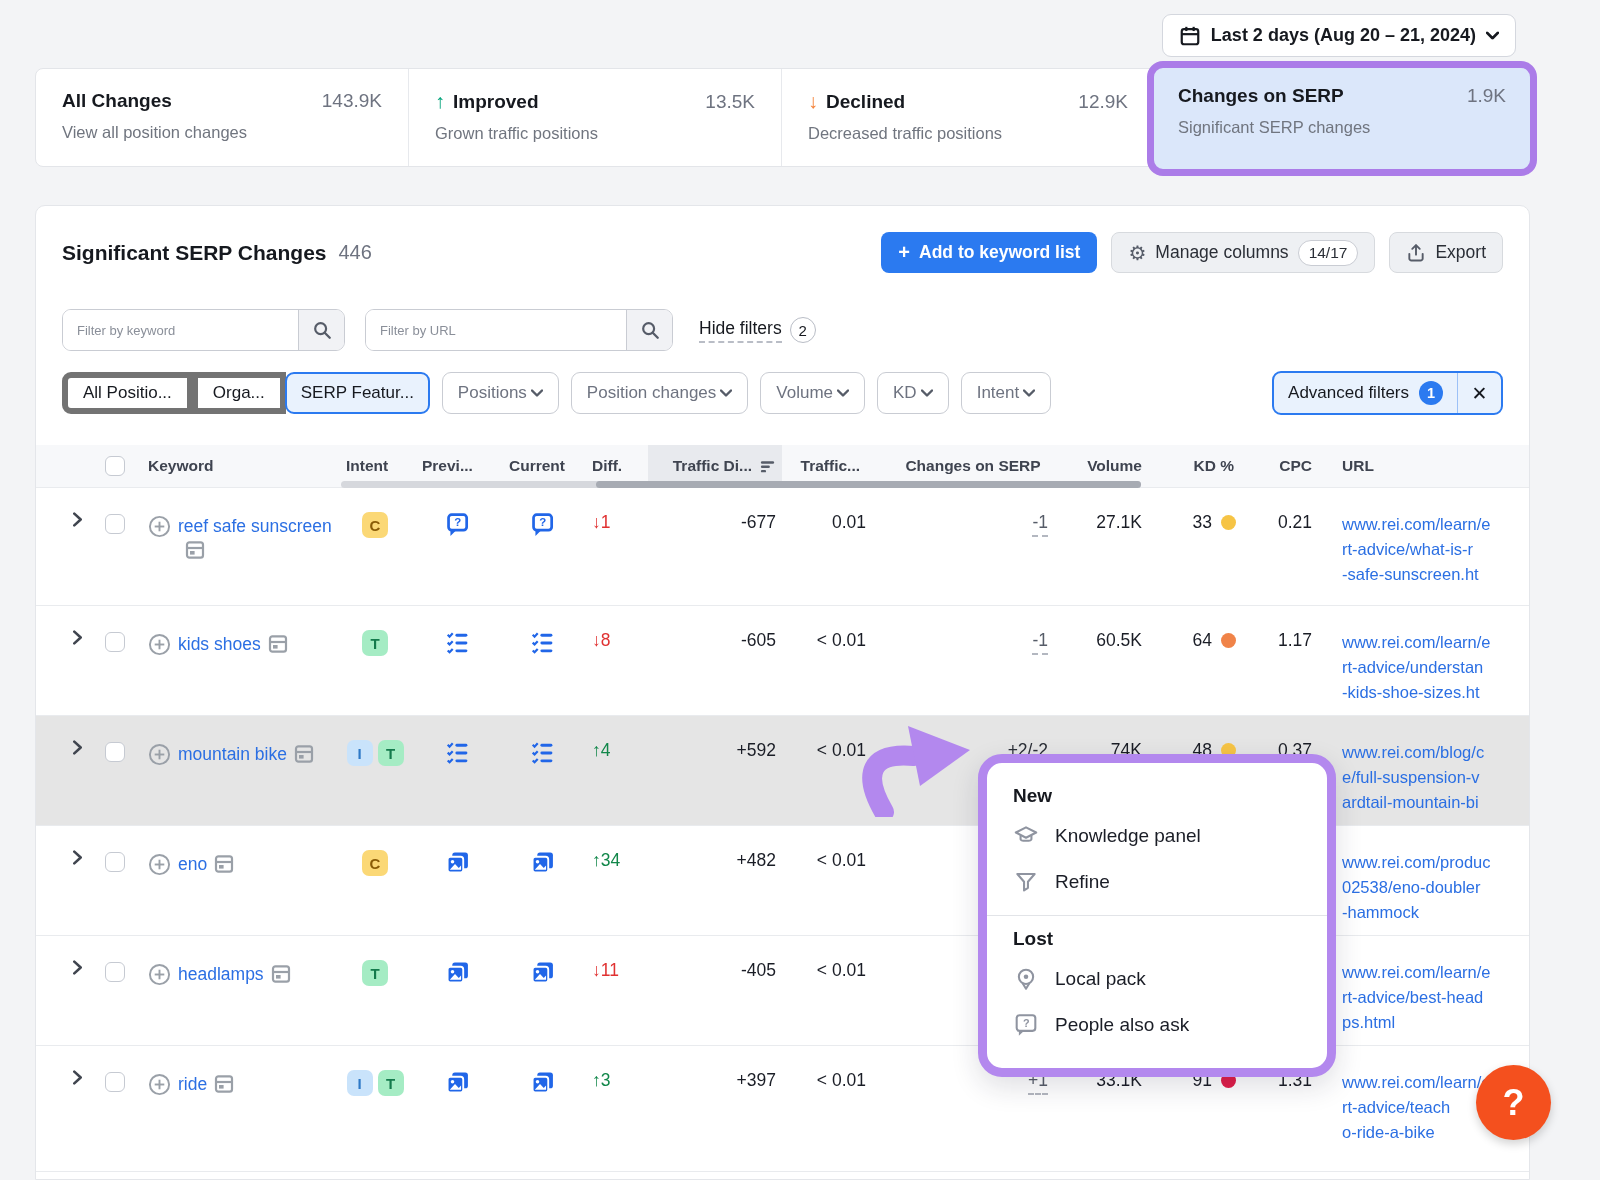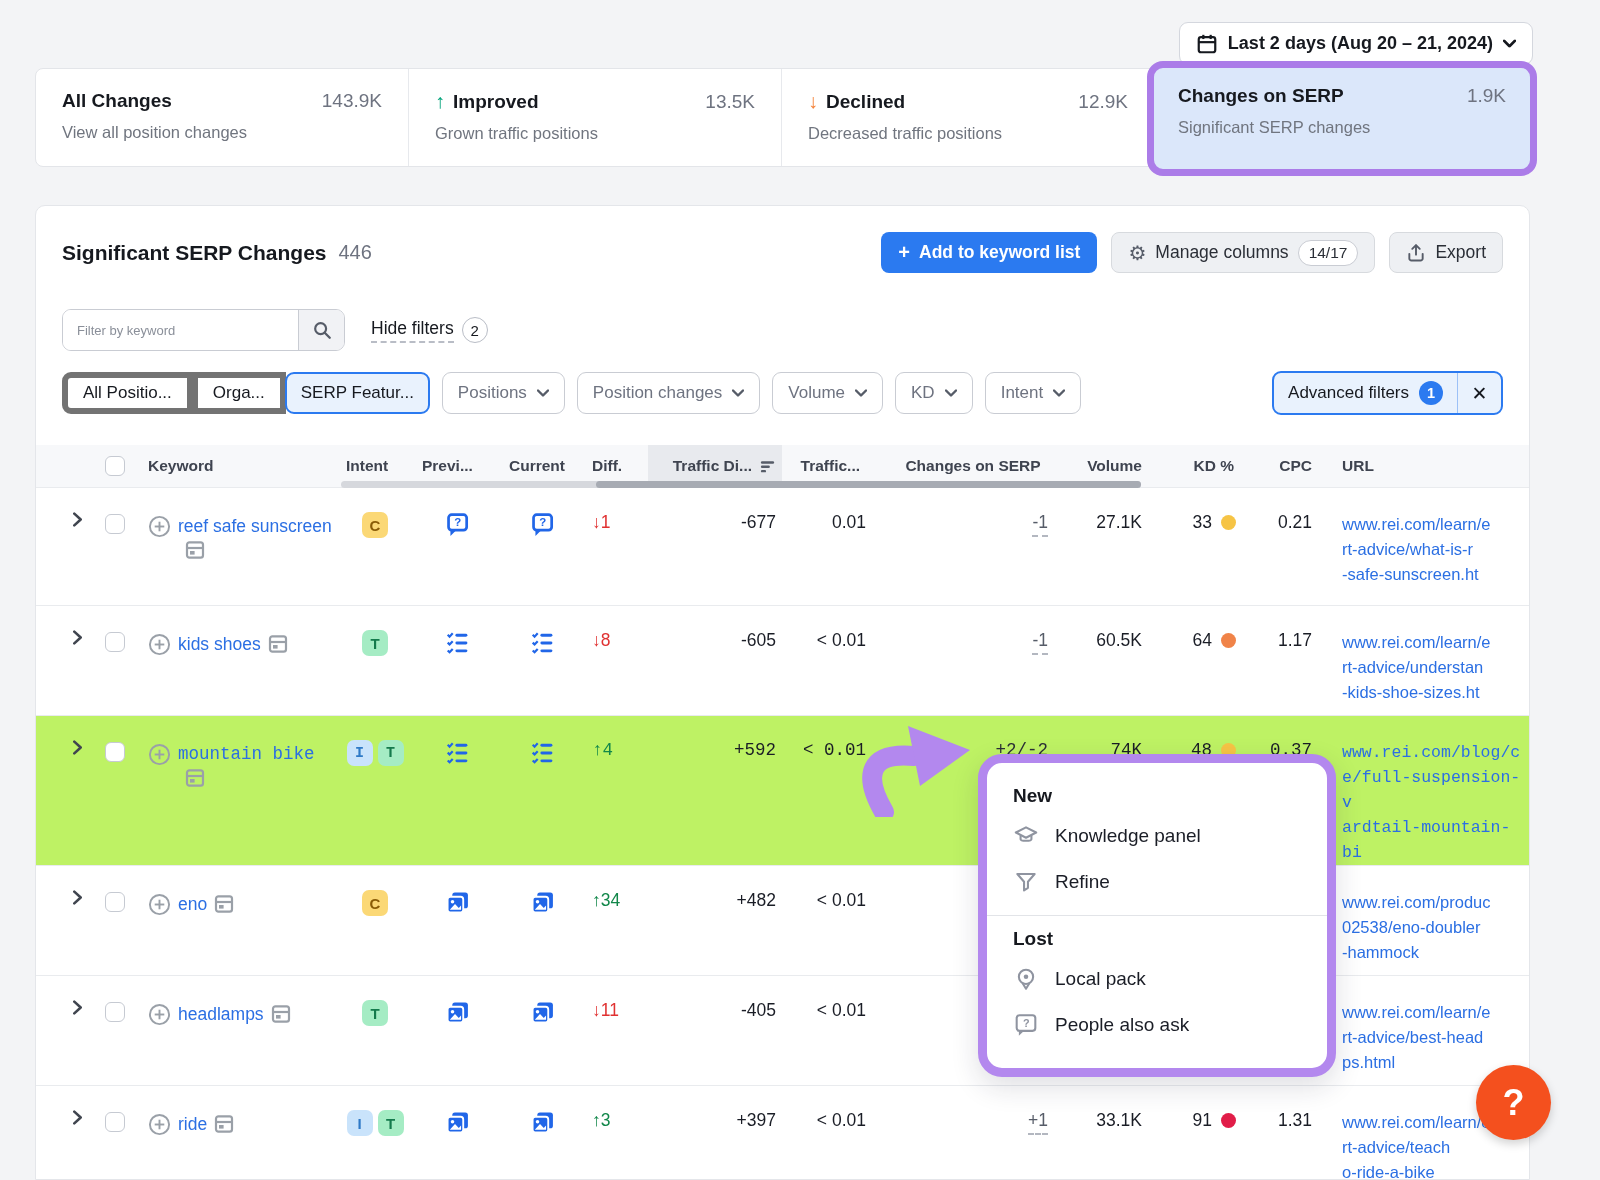--- a/index.html
+++ b/index.html
@@ -8,24 +8,24 @@
     font-family:"Liberation Sans","DejaVu Sans",sans-serif;
     background:#f3f4f6;
     color:#16191f;
     position:relative;
     overflow:hidden;
   }
   .icon { display:inline-block; vertical-align:middle; }
 
   
   .date-btn{
-    position:absolute; top:14px; right:67px; height:43px;
+    position:absolute; top:14px; right:84px; height:43px;
     background:#fff; border:1px solid #d4d7de; border-radius:9px;
     display:flex; align-items:center; gap:10px; padding:0 16px;
-    font-size:18px; font-weight:700; color:#16191f; cursor:pointer;margin-top:8px;
+    font-size:18px; font-weight:700; color:#16191f; cursor:pointer;
   }
 
   
   .cards{
     position:absolute; left:35px; top:68px; width:1495px; height:99px;
     background:#fff; border:1px solid #e3e5e9; border-radius:8px;
     display:flex;
   }
   .card{ width:373px; padding:21px 26px; border-right:1px solid #e7e9ed; cursor:pointer; }
   .card-top{ display:flex; justify-content:space-between; align-items:center; }
@@ -71,21 +71,21 @@
   .count-badge{ width:26px; height:26px; border:1px solid #b9bdc6; border-radius:50%;
                 display:flex; align-items:center; justify-content:center; font-size:15px; color:#16191f; background:#fff;}
 
   .chips{ display:flex; align-items:center; margin:20px 26px 0 26px; gap:12px; }
   .seg-group{ display:flex; }
   .seg{ height:42px; padding:0 15px; display:flex; align-items:center; font-size:17px; color:#16191f;
         border:6px solid #737373; background:#fff; cursor:pointer; margin-left:-1px;}
   .seg:first-child{ border-radius:9px 0 0 9px; margin-left:0;}
   .seg:last-child{ border-radius:0 9px 9px 0;}
   .seg.active{ border:2px solid #2b7af0; background:#e9f2fd; border-radius:9px; z-index:2; padding:0 14px;}
-  .chip{ height:42px; padding:0 15px; display:flex; align-items:center; gap:10px; font-size:17px;
+  .chip{ height:42px; padding:0 15px; display:flex; align-items:center; gap:4px; font-size:17px;
          color:#6e7380; border:1px solid #c9ccd3; border-radius:9px; background:#fff; cursor:pointer;}
   .adv-group{ margin-left:auto; display:flex; border:2px solid #2b7af0; border-radius:9px; overflow:hidden; background:#e9f2fd; cursor:pointer;}
   .adv-label{ display:flex; align-items:center; gap:10px; padding:0 14px; height:40px; font-size:17px; color:#16191f;}
   .adv-badge{ width:24px; height:24px; background:#2b7af0; color:#fff; border-radius:50%;
               display:flex; align-items:center; justify-content:center; font-size:14.5px; font-weight:700;}
   .adv-close{ width:44px; display:flex; align-items:center; justify-content:center;
               border-left:1px solid #9cc1f7; font-size:19px; font-weight:700; color:#16191f;}
 
   
   .table-wrap{ position:relative; margin-top:30px; }
@@ -97,21 +97,21 @@
   .th-right{ text-align:right; }
   .th-center{ text-align:center; }
   .th-sorted{ background:#e8eaee; height:42px; display:flex; align-items:center; justify-content:flex-end; gap:7px; padding-right:6px;}
   .hscroll{ position:absolute; left:305px; top:36px; width:800px; height:7px; border-radius:4px;
             background:#d6d8dd; z-index:3; cursor:pointer;}
   .hscroll-thumb{ position:absolute; right:0; top:0; width:545px; height:7px; border-radius:4px; background:#a7abb3;}
 
   .trow{ border-top:1px solid #e9ebee; min-height:110px; align-items:start; }
   .trow.first{ min-height:118px; }
   .trow.last{ min-height:127px; border-bottom:1px solid #e9ebee;}
-  .trow.hl{ background:#bef264;font-family:Liberation Mono, monospace; }
+  .trow.hl{ background:#e5e5e5; }
   .cell{ padding-top:24px; font-size:17.5px; color:#1a1d26; }
   .c-expand{ display:flex; justify-content:center; cursor:pointer; }
   .c-check{ display:flex; justify-content:flex-start; padding-left:11px;}
   .checkbox{ width:20px; height:20px; border:1.5px solid #c6cad2; border-radius:6px; background:#fff; cursor:pointer; margin-top:2px;}
   .c-kw{ display:flex; gap:7px; padding-left:12px;}
   .kw-text{ color:#2b6fe3; font-size:17.5px; line-height:28px; cursor:pointer; max-width:150px;}
   .serp-mini{ color:#9aa0a8; margin-left:7px; vertical-align:-4px; cursor:pointer;}
   .c-intent{ display:flex; justify-content:center; gap:5px; }
   .badge{ width:26px; height:26px; border-radius:7px; display:flex; align-items:center; justify-content:center;
           font-size:15px; font-weight:700; }
@@ -309,20 +309,28 @@
 
   <div class="filters">
     <div class="finput">
       <input type="text" placeholder="Filter by keyword" style="">
       <div class="fsearch">
         <svg class="icon" width="20" height="20" viewBox="0 0 22 22">
             <use href="#icon-search" style="color:#565c68"></use>
           </svg>
       </div>
     </div>
+    <div class="finput" style="margin-left:20px">
+      <input type="text" style="width: 260px;" placeholder="Filter by URL">
+      <div class="fsearch">
+        <svg class="icon" width="20" height="20" viewBox="0 0 22 22">
+            <use href="#icon-search" style="color:#565c68"></use>
+          </svg>
+      </div>
+    </div>
     <div class="hide-filters">
       <span class="hide-filters-label">Hide filters</span>
       <span class="count-badge">2</span>
     </div>
   </div>
 
   <div class="chips">
     <div class="seg-group">
       <div class="seg">All Positio...</div>
       <div class="seg">Orga...</div>

